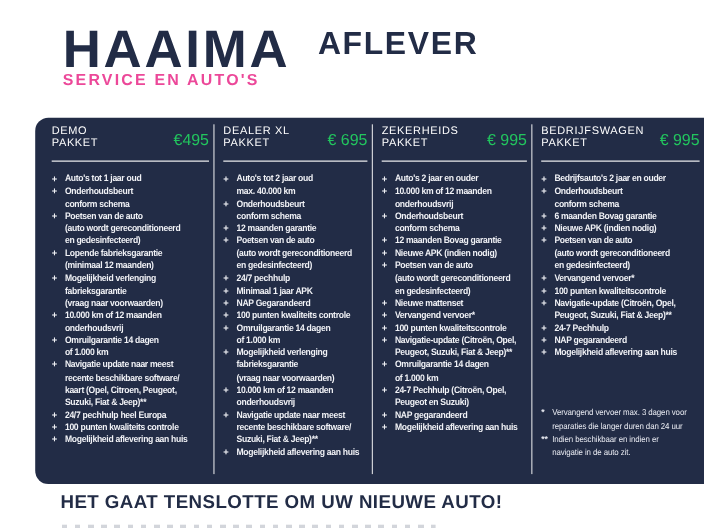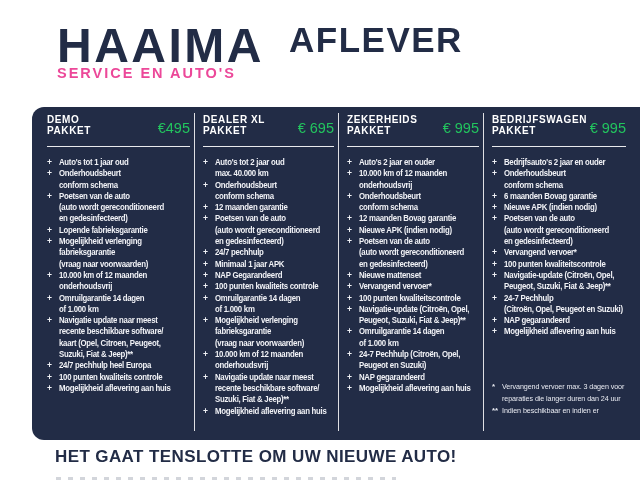--- a/index.html
+++ b/index.html
@@ -13,43 +13,43 @@
   
   .logo{position:absolute;left:57px;top:27px;color:#222C46;}
   .logo-name{
     font-size:48px;font-weight:bold;letter-spacing:2.5px;line-height:38px;color:#222C46;
   }
   .logo-sub{
     font-size:14.5px;font-weight:bold;letter-spacing:2px;color:#ec4899;margin-top:0px;
   }
   .page-title{
     position:absolute;left:289px;top:29px;color:#222C46;
-    font-size:35px;font-weight:bold;letter-spacing:1.5px;line-height:22.5px;
+    font-size:29px;font-weight:bold;letter-spacing:1.5px;line-height:22.5px;
   }
 
   
   .card{
     position:absolute;left:32px;top:107px;width:608px;height:333px;
     background:#222C46;border-radius:12px 0 0 12px;
     display:flex;color:#F1F2F6;
   }
   .divider{position:absolute;top:6px;bottom:9px;width:1px;background:rgba(255,255,255,.85);}
   .div1{left:162px;} .div2{left:306px;} .div3{left:451px;}
 
   .col{box-sizing:border-box;overflow:hidden;}
   .col1{width:162px;padding:0 4px 0 15px;}
   .col2{width:144px;padding:0 4px 0 9px;}
   .col3{width:145px;padding:0 4px 0 9px;}
-  .col4{width:157px;padding:0 14px 0 9px;}
+  .col4{width:157px;padding:0 4px 0 9px;}
 
   .hdr{
     display:flex;justify-content:space-between;align-items:flex-end;
     margin-top:7px;padding-bottom:10px;border-bottom:1px solid rgba(255,255,255,.9);
   }
-  .hdr-name{font-size:10px;font-weight:bold;letter-spacing:.6px;line-height:11px;color:#ffffff;}
+  .hdr-name{font-size:10px;font-weight:normal;letter-spacing:.6px;line-height:11px;color:#ffffff;}
   .price{font-size:14.5px;font-weight:normal;color:#22c55e;white-space:nowrap;margin-left:2px;}
 
   .list{margin-top:10px;}
   .li-row{display:flex;line-height:11.3px;}
   .li-marker{flex:0 0 12px;width:12px;font-size:8.5px;font-weight:bold;color:#F1F2F6;}
   .li-text{
     font-size:8.5px;font-weight:bold;letter-spacing:-.3px;color:#F1F2F6;
     white-space:nowrap;transform:scaleX(.92);transform-origin:0 50%;
   }
 
@@ -115,20 +115,24 @@
           </div>
           <div class="li-row">
             <span class="li-marker"></span>
             <span class="li-text">en gedesinfecteerd)</span>
           </div>
           <div class="li-row">
             <span class="li-marker">+</span>
             <span class="li-text">Lopende fabrieksgarantie</span>
           </div>
           <div class="li-row">
+            <span class="li-marker"></span>
+            <span class="li-text">(minimaal 12 maanden)</span>
+          </div>
+          <div class="li-row">
             <span class="li-marker">+</span>
             <span class="li-text">Mogelijkheid verlenging</span>
           </div>
           <div class="li-row">
             <span class="li-marker"></span>
             <span class="li-text">fabrieksgarantie</span>
           </div>
           <div class="li-row">
             <span class="li-marker"></span>
             <span class="li-text">(vraag naar voorwaarden)</span>
@@ -435,44 +439,44 @@
           </div>
           <div class="li-row">
             <span class="li-marker"></span>
             <span class="li-text">Peugeot, Suzuki, Fiat &amp; Jeep)**</span>
           </div>
           <div class="li-row">
             <span class="li-marker">+</span>
             <span class="li-text">24-7 Pechhulp</span>
           </div>
           <div class="li-row">
-            <span class="li-marker"></span>
-            <span class="li-text">(Citroën, Opel, Peugeot en Suzuki)</span>
-          </div>
-          <div class="li-row">
             <span class="li-marker">+</span>
             <span class="li-text">NAP gegarandeerd</span>
           </div>
           <div class="li-row">
             <span class="li-marker">+</span>
             <span class="li-text">Mogelijkheid aflevering aan huis</span>
           </div>
         </div>
       <div class="footnotes">
           <div class="li-row">
             <span class="li-marker">*</span>
             <span class="li-text">Vervangend vervoer max. 3 dagen voor</span>
           </div>
           <div class="li-row">
             <span class="li-marker"></span>
             <span class="li-text">reparaties die langer duren dan 24 uur</span>
           </div>
           <div class="li-row">
             <span class="li-marker">**</span>
             <span class="li-text">Indien beschikbaar en indien er</span>
+          </div>
+          <div class="li-row">
+            <span class="li-marker"></span>
+            <span class="li-text">navigatie in de auto zit.</span>
           </div>
         </div>
     </div>
 
     <div class="divider div1"></div>
     <div class="divider div2"></div>
     <div class="divider div3"></div>
   </div>
 
   <div class="tagline">HET GAAT TENSLOTTE OM UW NIEUWE AUTO!</div>

